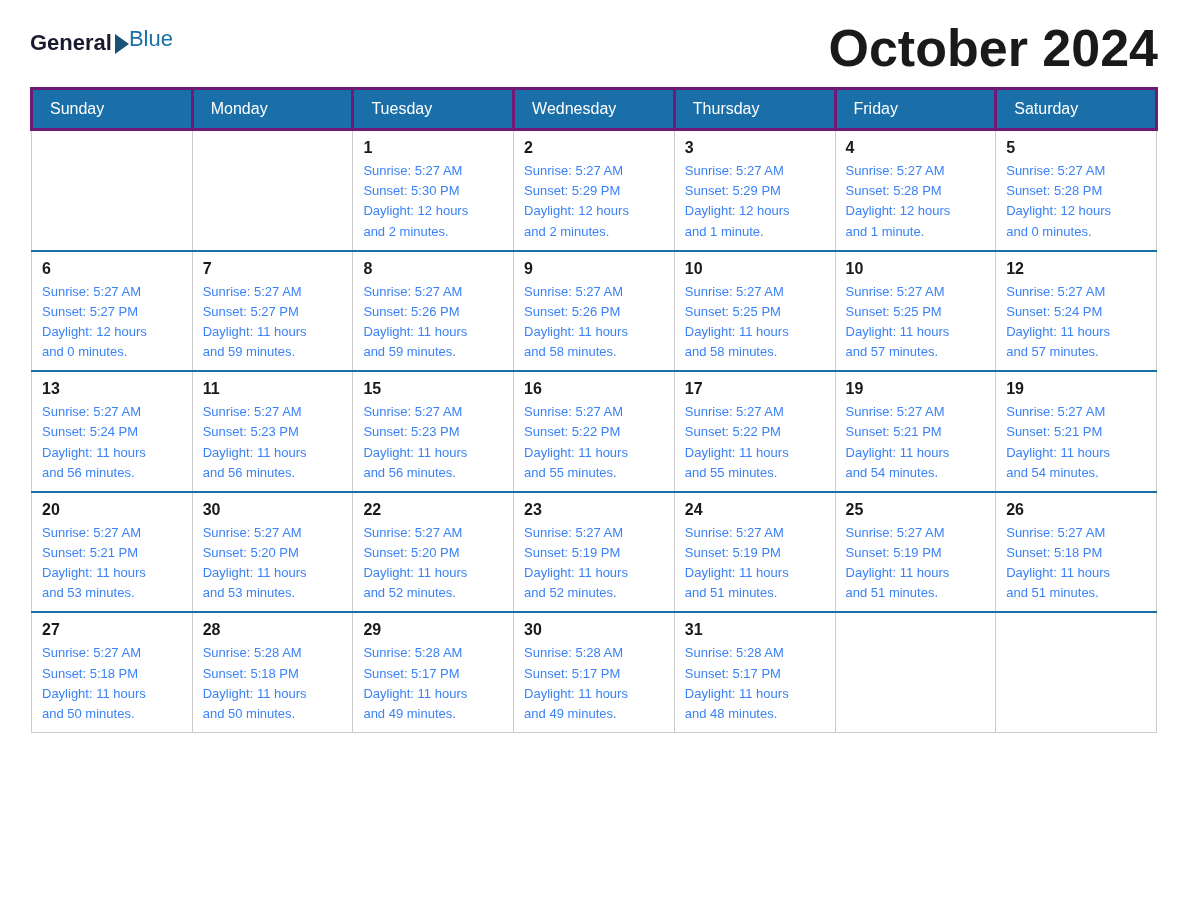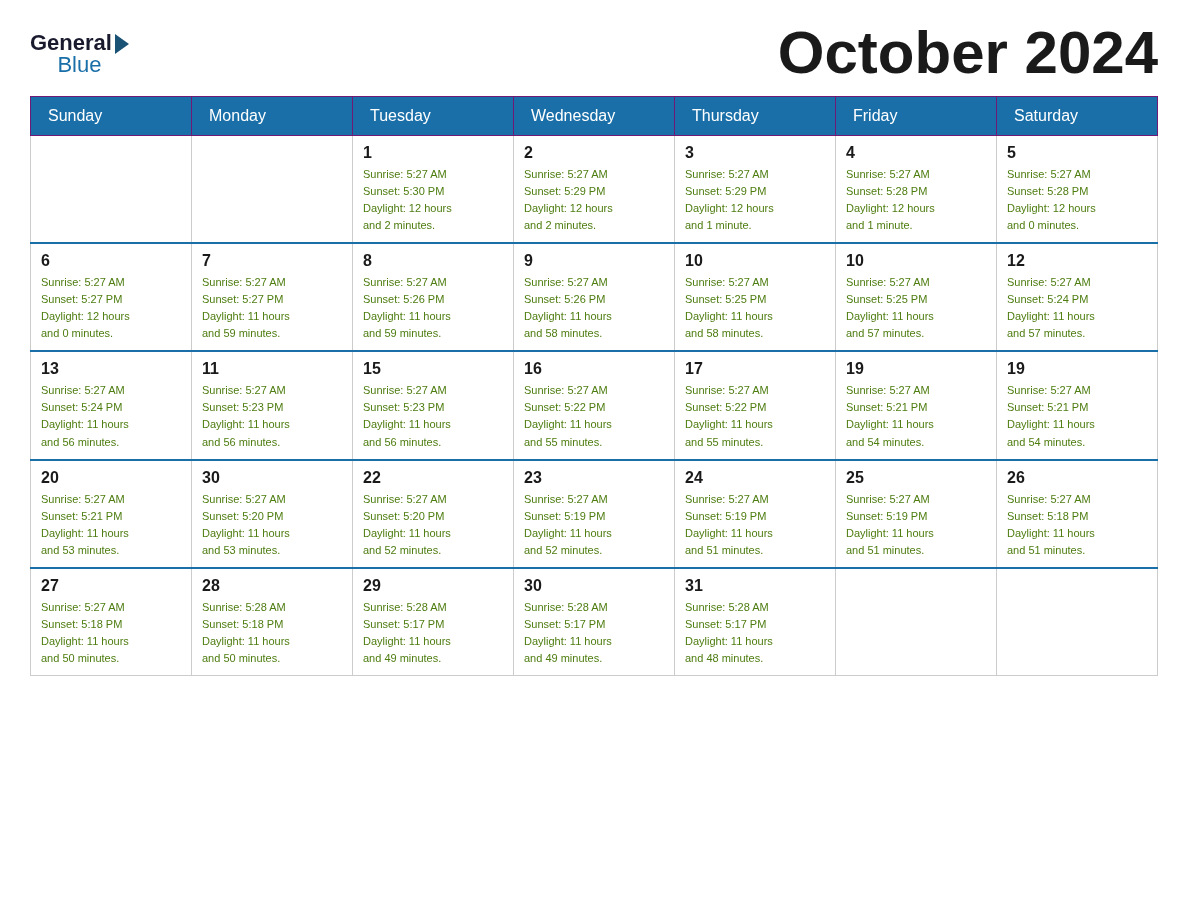--- a/index.html
+++ b/index.html
@@ -11,22 +11,22 @@
       padding: 20px 30px;
     }
     .header-section {
       display: flex;
       justify-content: space-between;
       align-items: flex-start;
       margin-bottom: 10px;
     }
     .logo {
       display: flex;
-      flex-direction: column;
-      align-items: center;
+      flex-direction: row;
+      align-items: flex-start;
       margin-top: 10px;
     }
     .logo-general {
       font-size: 22px;
       font-weight: bold;
       color: #1a1a2e;
       display: flex;
       align-items: center;
       gap: 0px;
     }
@@ -43,21 +43,21 @@
     .logo-blue {
       font-size: 22px;
       font-weight: normal;
       color: #1a6fa8;
       margin-top: -4px;
     }
     .title-section {
       text-align: right;
     }
     .month-title {
-      font-size: 60px;
+      font-size: 52px;
       font-weight: bold;
       color: #1a1a1a;
       line-height: 1.1;
     }
     .location-title {
       font-size: 20px;
       color: #444;
       margin-top: 4px;
     }
     .calendar-table {
@@ -65,38 +65,38 @@
       border-collapse: collapse;
       margin-top: 10px;
     }
     .calendar-table th {
       background-color: #1a6fa8;
       color: #fff;
       font-size: 16px;
       font-weight: normal;
       padding: 10px 17px;
       text-align: left;
-      border: 1px solid #701a75;
+      border: 3px solid #701a75;
     }
     .calendar-table td {
       border: 1px solid #ccc;
       vertical-align: top;
       padding: 8px 10px;
       width: 14.28%;
       min-height: 100px;
     }
     .day-number {
       font-size: 16px;
       font-weight: bold;
       color: #1a1a1a;
       margin-bottom: 4px;
     }
     .day-info {
-      font-size: 11px;
-      color: #4d7c0f;
+      font-size: 13px;
+      color: #3b82f6;
       line-height: 1.55;
     }
     .empty-cell {
       background: #fff;
     }
     .row-divider td {
       border-top: 2px solid #1a6fa8;
     }
   </style>
 </head>

